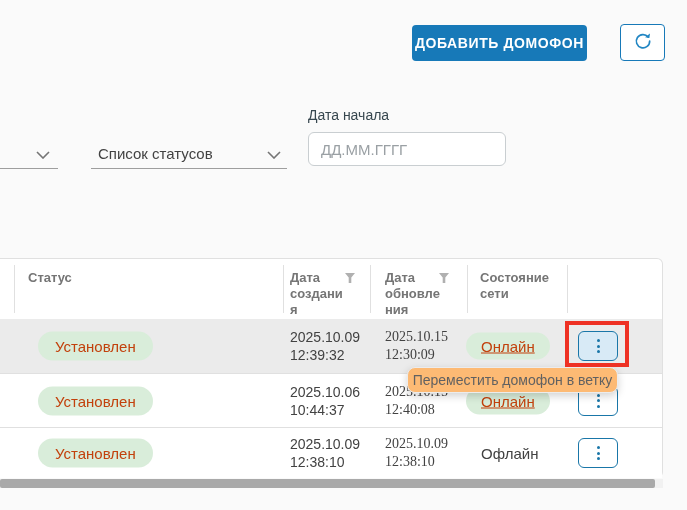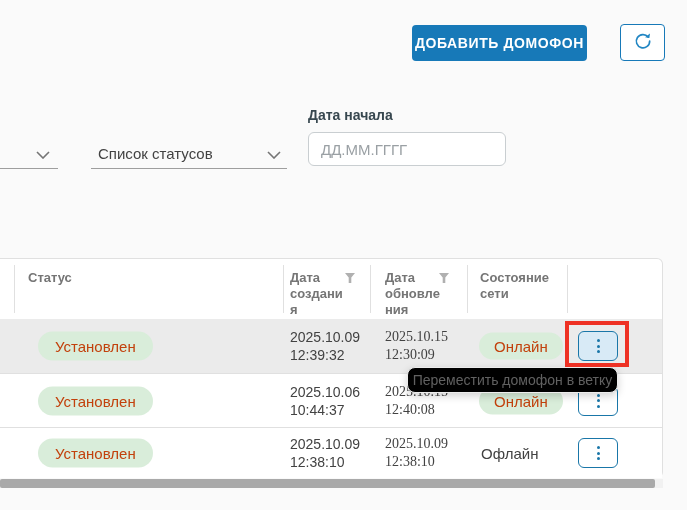--- a/index.html
+++ b/index.html
@@ -25,21 +25,21 @@
   .select-underline {
     position:absolute; height:30px; border-bottom:1px solid #9e9e9e;
     display:flex; align-items:center; justify-content:space-between;
     font-size:15px; color:#424242; cursor:pointer;
   }
   .left-select { left:-120px; top:139px; width:178px; padding-right:8px; justify-content:flex-end; }
   .status-select { left:83px; top:139px; width:196px; padding:0 6px 0 7px;margin-left:8px; }
   .chev { flex:none; }
   .date-label {
     position:absolute; left:308px; top:107px;
-    font-size:14px; font-weight:bold; color:#37474f;
+    font-size:14px; font-weight:normal; color:#37474f;
   }
   .date-input {
     position:absolute; left:308px; top:132px; width:198px; height:34px;
     border:1px solid #c9ced1; border-radius:6px; background:#fff;
     padding:16px 12px; font-size:15px; color:#0c4a6e;
     font-family:"Liberation Sans", sans-serif;
   }
   .date-input::placeholder { color:#9aa0a4; opacity:1; }
   
   .table-card {
@@ -57,21 +57,21 @@
   .trow { position:absolute; left:0; width:100%; height:54px; }
   .trow.r1 { top:60px;  background:#ebebeb; }
   .trow.r2 { top:114px; background:#fff; border-top:1px solid #e0e0e0; }
   .trow.r3 { top:168px; height:51px; background:#fff; border-top:1px solid #e0e0e0; }
   .badge {
     position:absolute; top:50%; transform:translateY(-50%);
     background:#d9edda; color:#c2410c; border-radius:15px;
     font-size:15px; padding:6px 17px; white-space:nowrap;
   }
   .badge.status { left:38px; }
-  .badge.net { left:479px; padding:5px 15px; }
+  .badge.net { left:466px; padding:5px 15px;text-decoration:underline; }
   .net-plain {
     position:absolute; left:481px; top:50%; transform:translateY(-50%);
     font-size:15px; color:#424242;
   }
   .dcell {
     position:absolute; top:50%; transform:translateY(-50%);
     font-size:14px; color:#424242; line-height:18px; white-space:nowrap;
   }
   .dcell.created { left:290px; }
   .dcell.updated { left:385px;font-family:Liberation Serif, serif; }
@@ -80,21 +80,21 @@
     width:40px; height:30px; background:#fff;
     border:1.5px solid #1976a8; border-radius:6px;
     display:flex; flex-direction:column; align-items:center; justify-content:center;
     gap:2.5px; cursor:pointer;
   }
   .dots-btn.active { background:#d8eaf6; }
   .dots-btn i { width:3px; height:3px; border-radius:50%; background:#1976a8; }
   
   .ctx-menu {
     position:absolute; left:407px; top:367px; width:211px; height:26px;
-    background:#000000; border:1px solid #ececec; border-radius:8px;
+    background:#fdba74; border:1px solid #ececec; border-radius:8px;
     box-shadow:0 3px 8px rgba(0,0,0,.18);
     display:flex; align-items:center; justify-content:center;
     font-size:14px; color:#616161; z-index:20; cursor:pointer; white-space:nowrap;text-align:right;
   }
   
   .annot-rect {
     position:absolute; left:565px; top:321px; width:64px; height:46px;
     border:4px solid #ee3124; z-index:30; pointer-events:none;
   }
   

